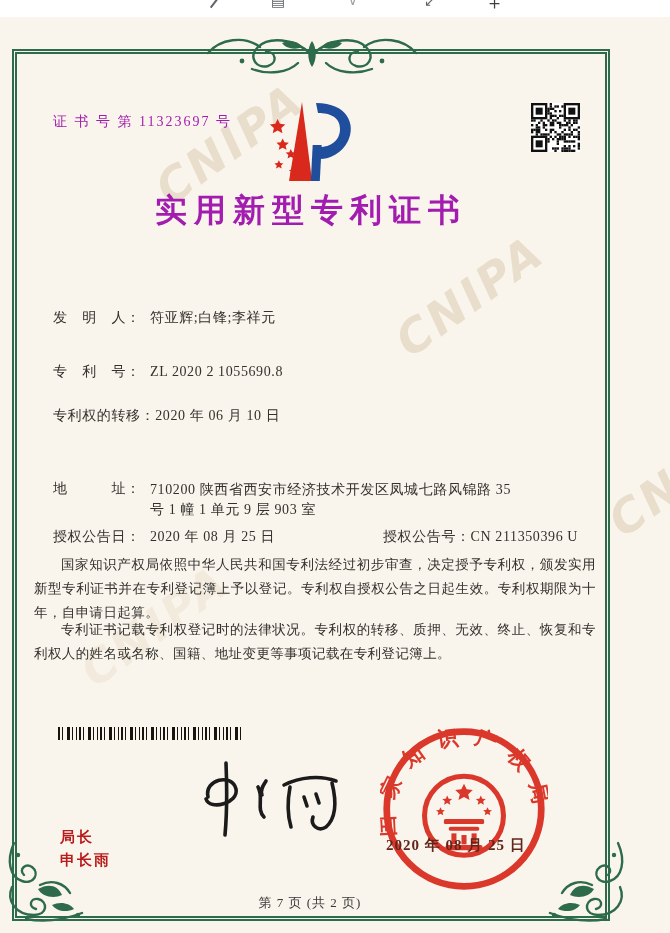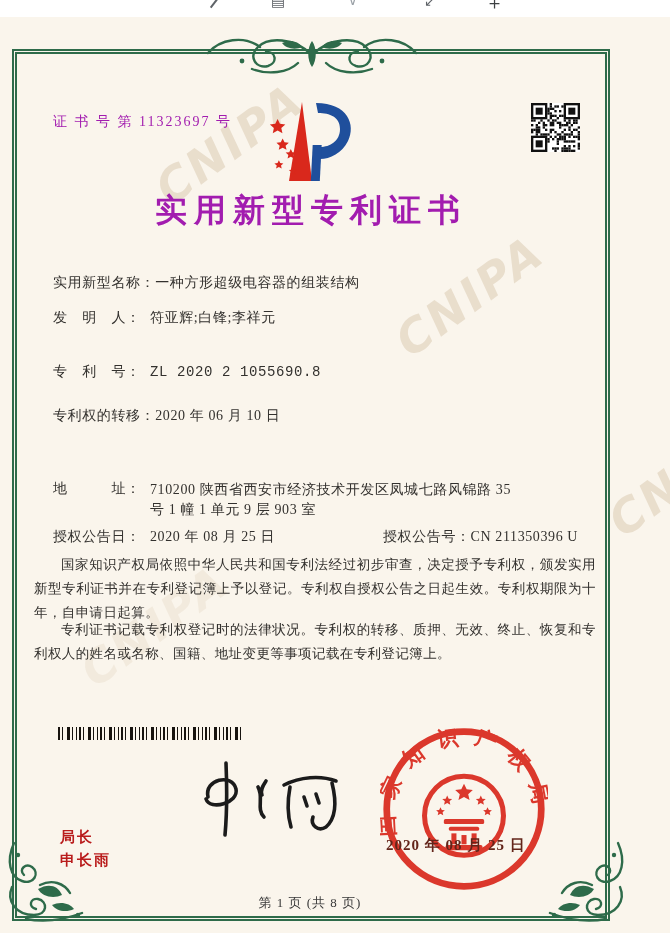--- a/index.html
+++ b/index.html
@@ -299,27 +299,24 @@
       <rect x="4.4" y="4.4" width="6.6" height="6.6"></rect>
       <rect x="31.9" y="1.1" width="13.2" height="13.2" fill="none" stroke="#111" stroke-width="2.2"></rect>
       <rect x="35.2" y="4.4" width="6.6" height="6.6"></rect>
       <rect x="1.1" y="31.9" width="13.2" height="13.2" fill="none" stroke="#111" stroke-width="2.2"></rect>
       <rect x="4.4" y="35.2" width="6.6" height="6.6"></rect>
     </g>
   </svg>
 
   <div class="title">实用新型专利证书</div>
 
-  <div class="row" style="top:257px;">
-    <span class="lbl">实用新型名称：</span><span>一种方形超级电容器的组装结构</span>
-  </div>
   <div class="row" style="top:292px;">
     <span class="lbl">发　明　人：</span><span>符亚辉;白锋;李祥元</span>
   </div>
-  <div class="row" style="top:346px;font-family:Liberation Mono, monospace;">
+  <div class="row" style="top:346px;">
     <span class="lbl">专　利　号：</span><span>ZL 2020 2 1055690.8</span>
   </div>
   <div class="row" style="top:390px;">
     <span class="lbl">专利权的转移：</span><span>2020 年 06 月 10 日</span>
   </div>
   <div class="row" style="top:463px;">
     <span class="lbl">地　　　址：</span><span class="val-pre">710200 陕西省西安市经济技术开发区凤城七路风锦路 35
 号 1 幢 1 单元 9 层 903 室</span>
   </div>
   <div class="row" style="top:511px;">
@@ -371,15 +368,15 @@
       <rect x="76" y="112" width="48" height="6" rx="2"></rect>
       <rect x="82" y="121" width="36" height="5" rx="2"></rect>
       <rect x="85" y="129" width="6" height="13"></rect>
       <rect x="109" y="129" width="6" height="13"></rect>
       <rect x="97" y="131" width="6" height="11"></rect>
       <rect x="78" y="143" width="44" height="6" rx="2"></rect>
     </g>
   </svg>
   <div class="seal-date">2020 年 08 月 25 日</div>
 
-  <div class="page-no">第 1 页 (共 8 页)</div>
+  <div class="page-no">第 7 页 (共 2 页)</div>
 
 </div>
 
 </body></html>

